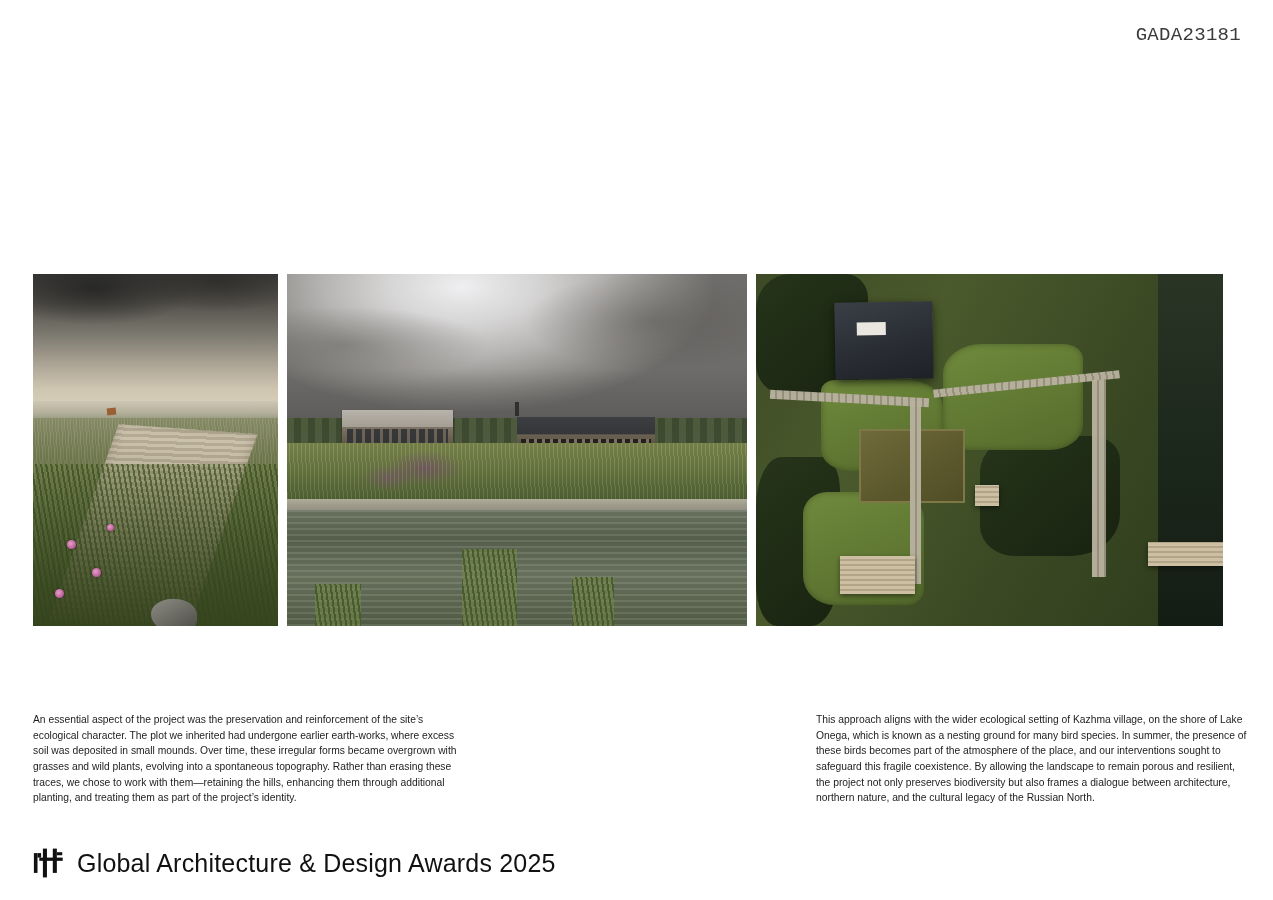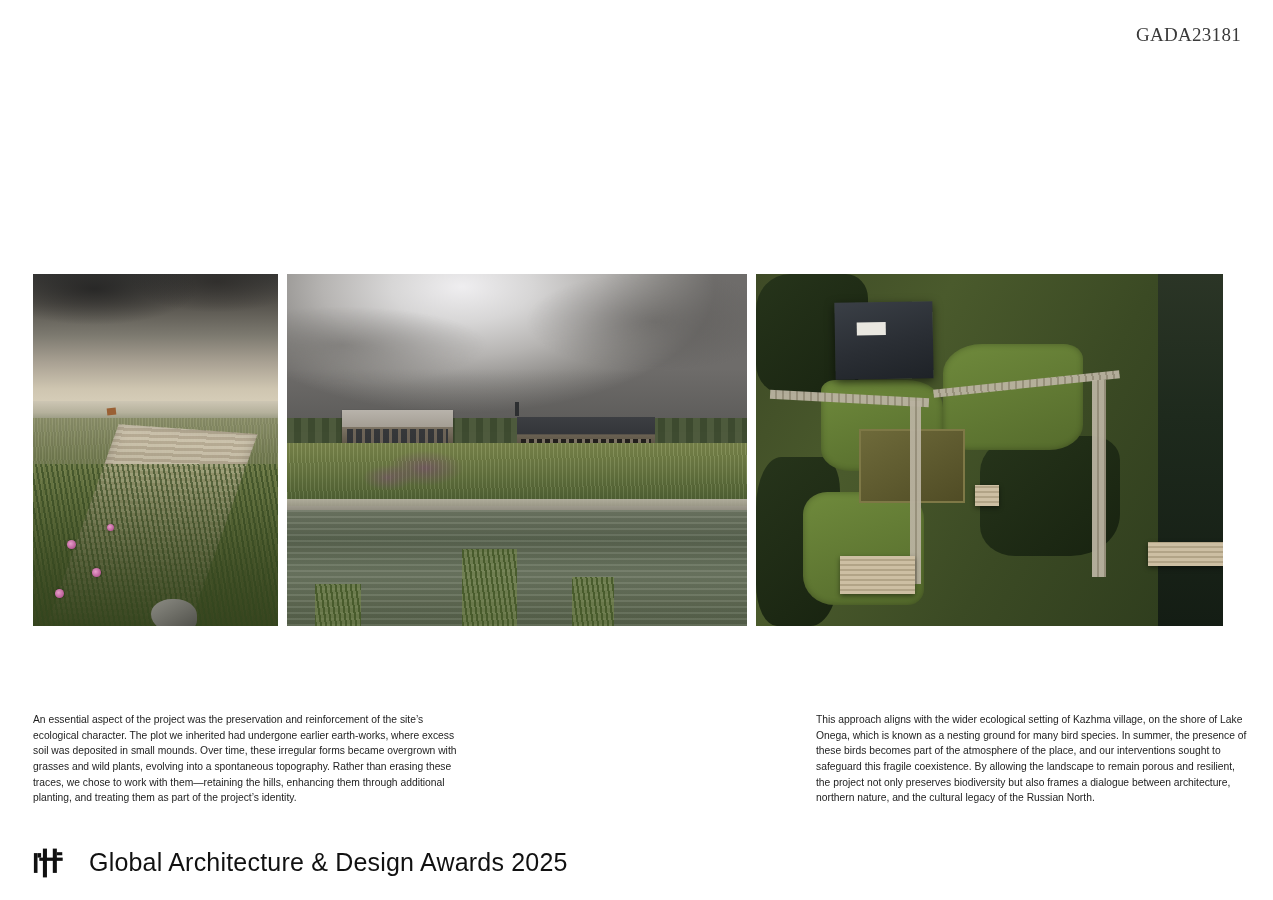--- a/index.html
+++ b/index.html
@@ -17,21 +17,21 @@
   }
 
   
   .entry-code {
     position: absolute;
     top: 24px;
     right: 32px;
     font-size: 19px;
     letter-spacing: 0.3px;
     color: #3a3a3a;
-    font-family: Liberation Serif, serif;
+    font-family: Liberation Mono, monospace;
   }
 
   
   .image-band {
     position: absolute;
     left: 33px;
     top: 274px;
     width: 1208px;
     height: 352px;
     display: flex;
@@ -269,22 +269,22 @@
   .col-left  { left: 33px;  top: 712px; width: 432px; }
   .col-right { left: 816px; top: 712px; width: 432px; }
   .text-col p { margin: 0; }
 
   
   .footer {
     position: absolute;
     left: 33px;
     bottom: 22px;
     display: flex;
-    align-items: flex-start;
-    gap: 20px;
+    align-items: center;
+    gap: 8px;
   }
   .rtf-mark {
     position: relative;
     width: 36px;
     height: 30px;
     flex: none;
   }
   .footer-title {
     font-size: 25px;
     letter-spacing: 0.2px;

